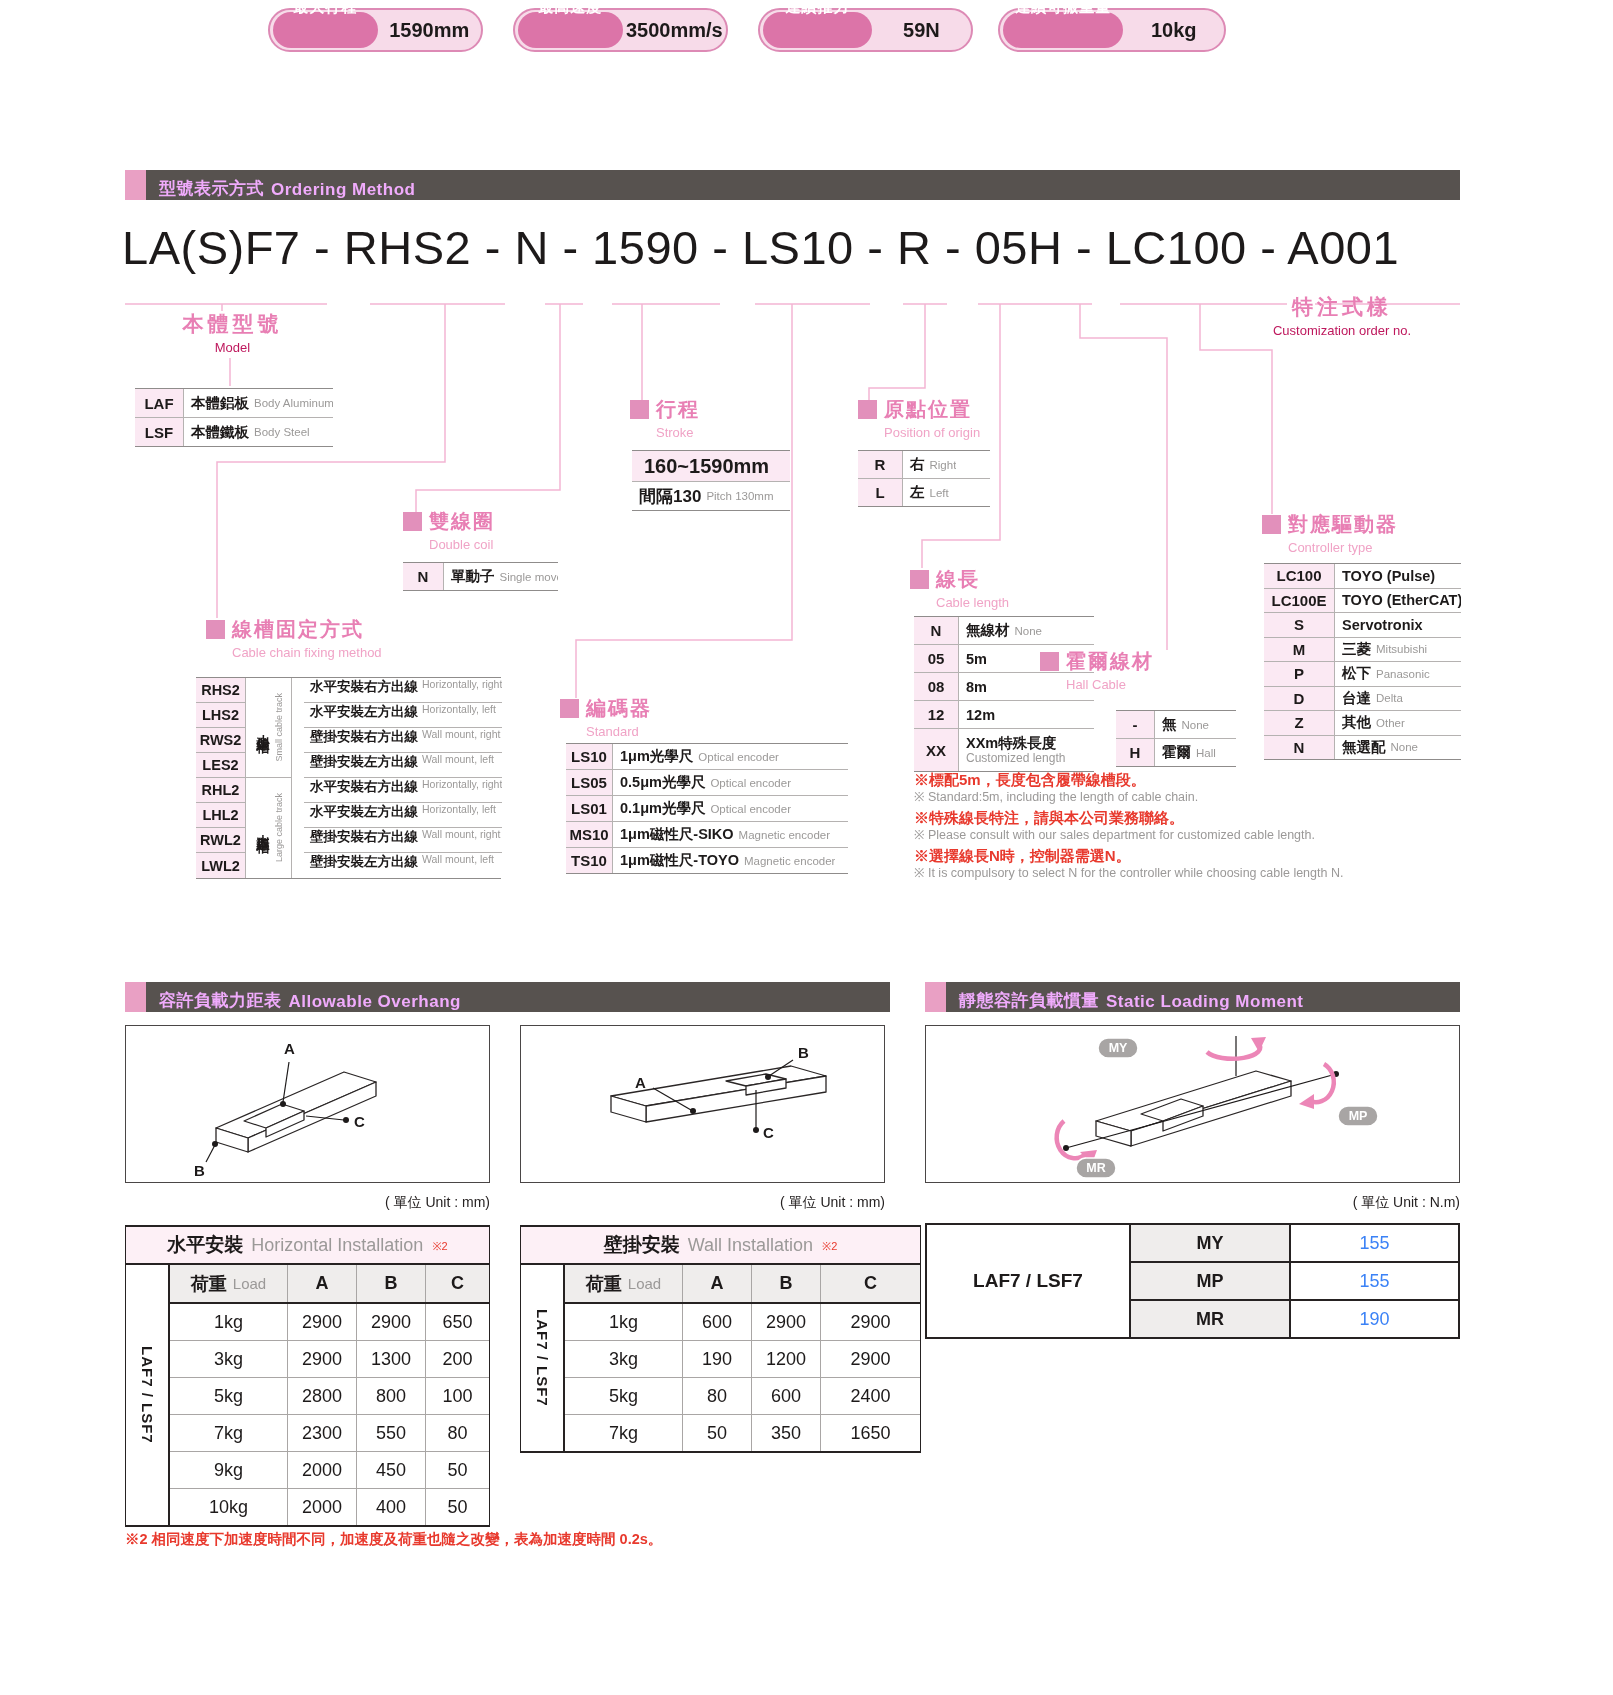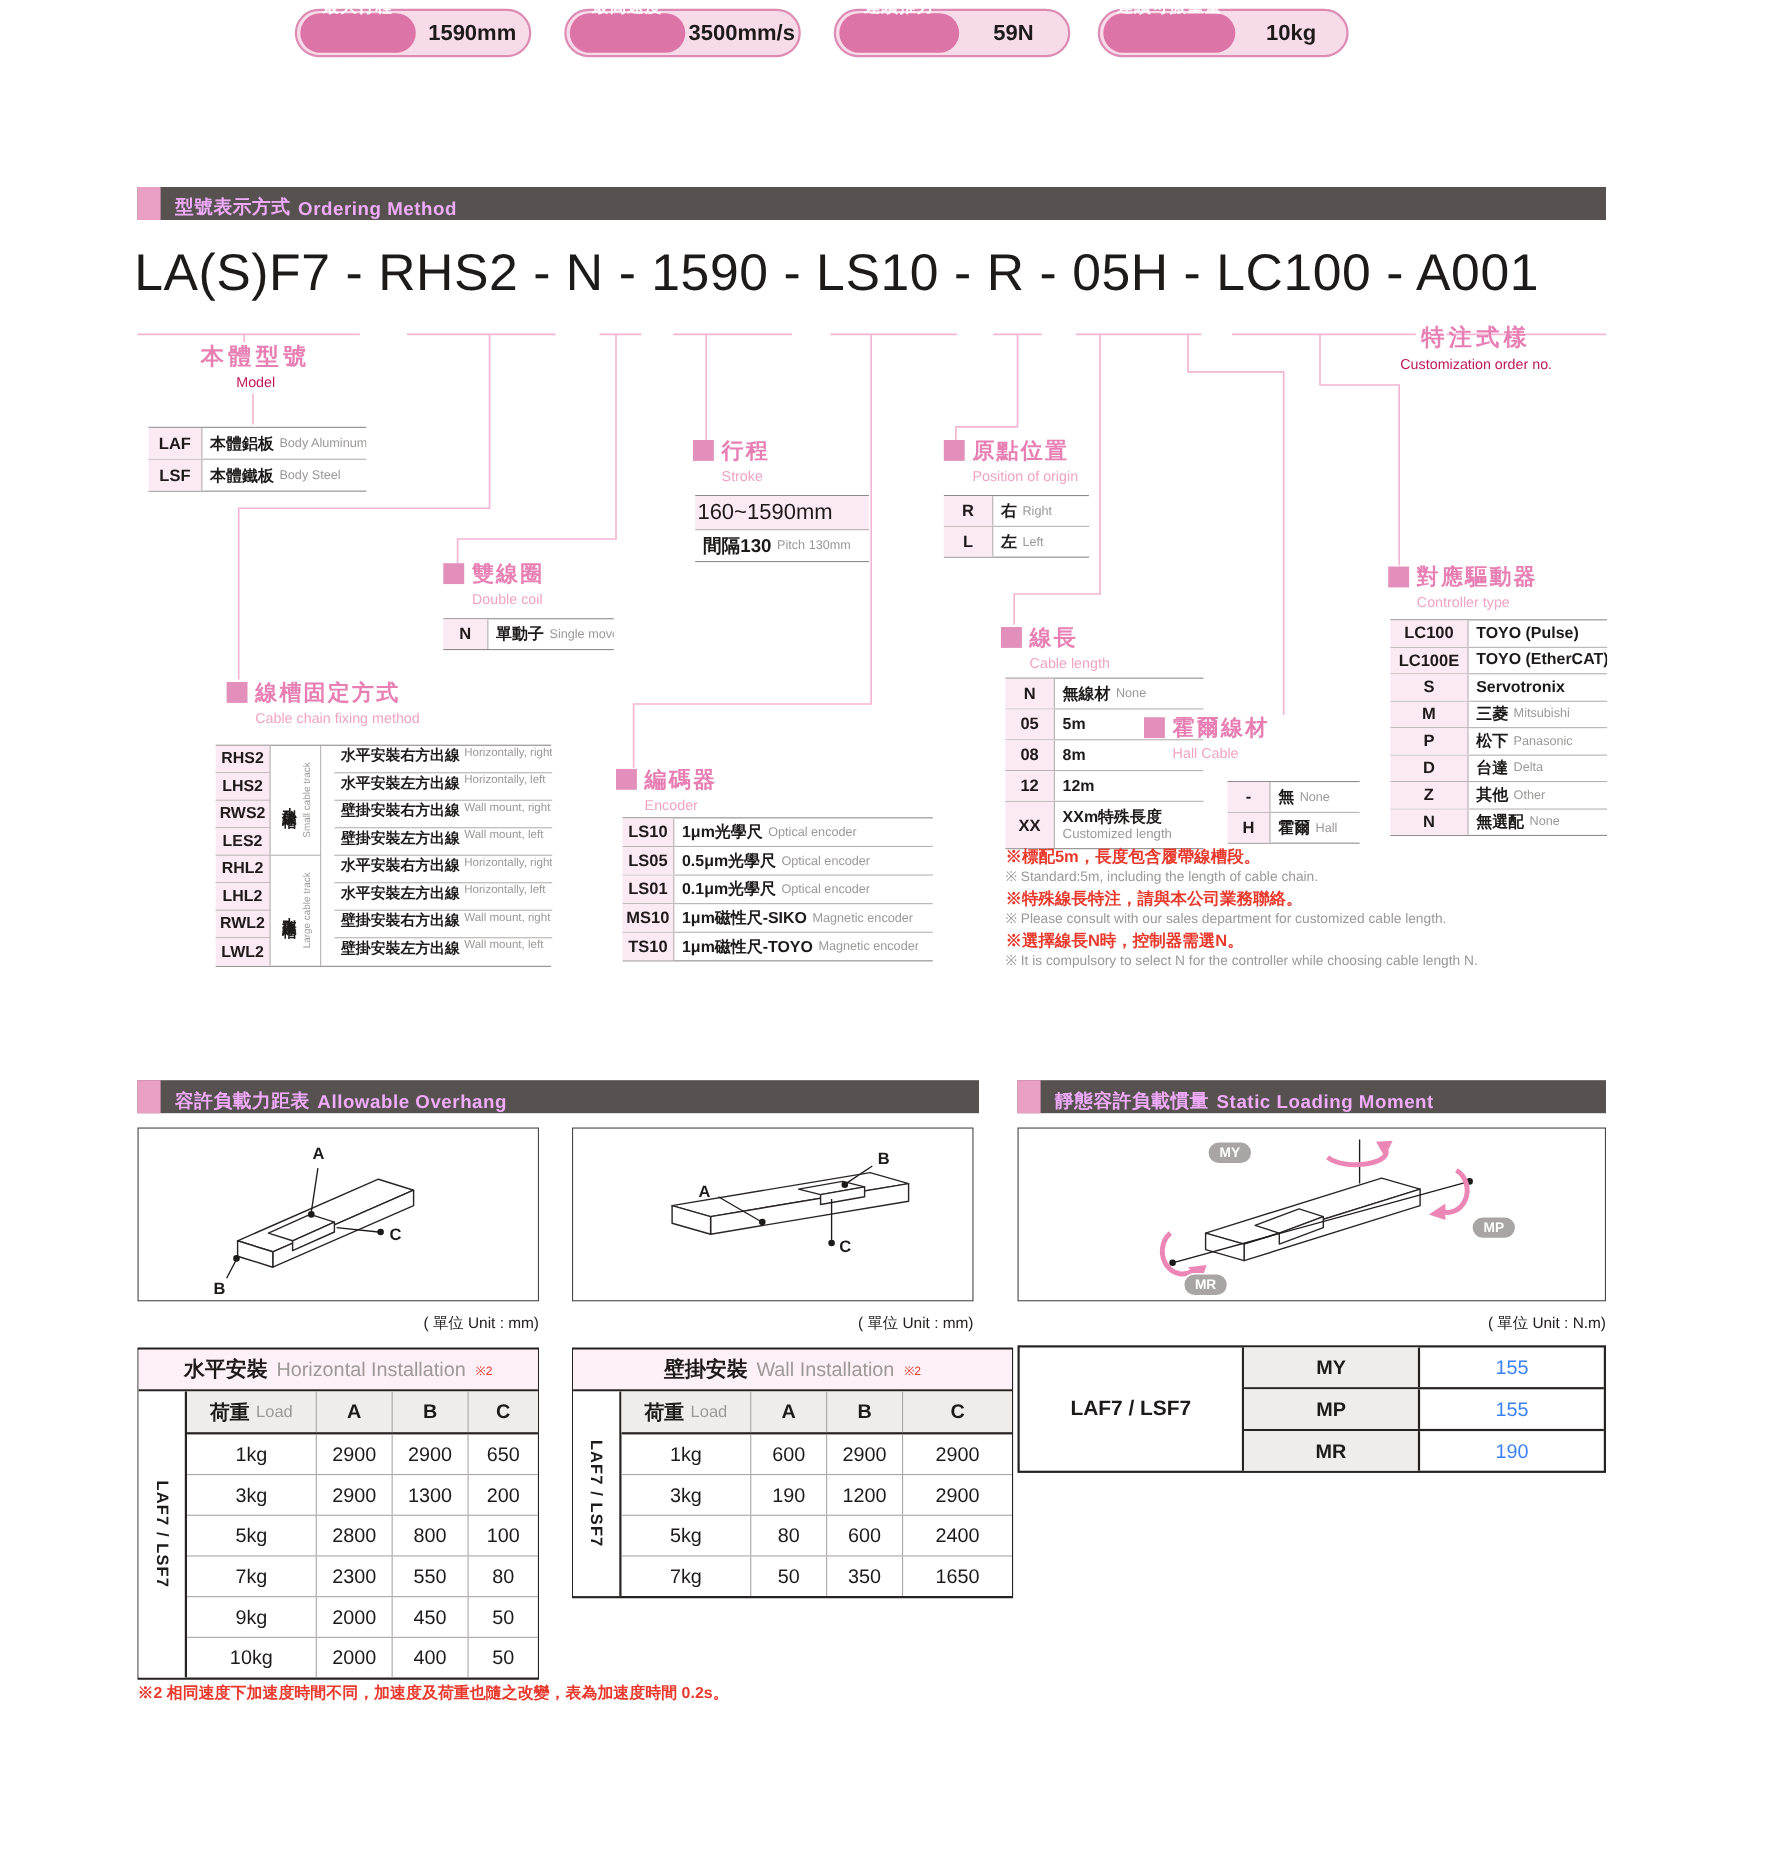--- a/index.html
+++ b/index.html
@@ -34,21 +34,21 @@
   .otable .r:last-child{border-bottom:none;}
   .otable .k{width:var(--kw,48px);flex:none;background:#fbe9f3;font-weight:bold;font-size:15px;display:flex;align-items:center;justify-content:center;border-right:1px solid #b5b2b1;color:#1d1a1a;}
   .otable .v{display:flex;align-items:center;gap:5px;padding-left:7px;white-space:nowrap;overflow:hidden;}
   .otable .v b{font-weight:bold;font-size:14.5px;color:#1d1a1a;}
   .otable .v i{font-style:normal;color:#9b9998;font-size:11.5px;}
   .otable .v2{flex-direction:column;align-items:flex-start;justify-content:center;gap:0;}
   .otable .v2 b{line-height:16px;}
   .otable .v2 i{font-size:12px;line-height:14px;}
   
   .stroke-t{position:absolute;border-top:1px solid #8f8c8b;border-bottom:1px solid #8f8c8b;}
-  .stroke-r1{height:30px;background:#fbe9f3;border-bottom:1px solid #b5b2b1;display:flex;align-items:center;padding-left:2px;font-weight:normal;font-size:20px;color:#1d1a1a;}
+  .stroke-r1{height:30px;background:#fbe9f3;border-bottom:1px solid #b5b2b1;display:flex;align-items:center;padding-left:12px;font-weight:bold;font-size:20px;color:#1d1a1a;}
   .stroke-r2{height:28px;display:flex;align-items:center;gap:5px;padding-left:7px;}
   .stroke-r2 b{font-weight:bold;font-size:17px;color:#1d1a1a;}
   .stroke-r2 i{font-style:normal;color:#9b9998;font-size:11.5px;}
   
   .ftable{position:absolute;display:flex;border-top:1px solid #8f8c8b;border-bottom:1px solid #8f8c8b;}
   .fcol-k{width:50px;flex:none;}
   .fcol-k div{height:25px;background:#fbe9f3;font-weight:bold;font-size:14.5px;display:flex;align-items:center;justify-content:center;border-bottom:1px solid #b5b2b1;border-right:1px solid #b5b2b1;box-sizing:border-box;color:#1d1a1a;}
   .fcol-k div:last-child{border-bottom:none;}
   .fcol-g{width:46px;flex:none;}
   .gcell{height:100px;display:flex;align-items:center;justify-content:center;gap:2px;border-bottom:1px solid #b5b2b1;border-right:1px solid #b5b2b1;box-sizing:border-box;}
@@ -302,21 +302,21 @@
           <i>Wall mount, left</i>
         </div>
     </div>
   </div>
 
   <div class="btitle" style="left:560px;top:695px">
     <div class="row">
         <span class="bullet"></span>
         <span class="bt-cjk">編碼器</span>
       </div>
-    <div class="bt-en">Encoder</div>
+    <div class="bt-en">Standard</div>
   </div>
   <div class="otable" style="left:566px;top:743px;width:282px;--kw:46px;--rh:25px">
     <div class="r">
       <span class="k">LS10</span>
       <span class="v">
           <b>1μm光學尺</b>
           <i>Optical encoder</i>
         </span>
     </div>
     <div class="r">

